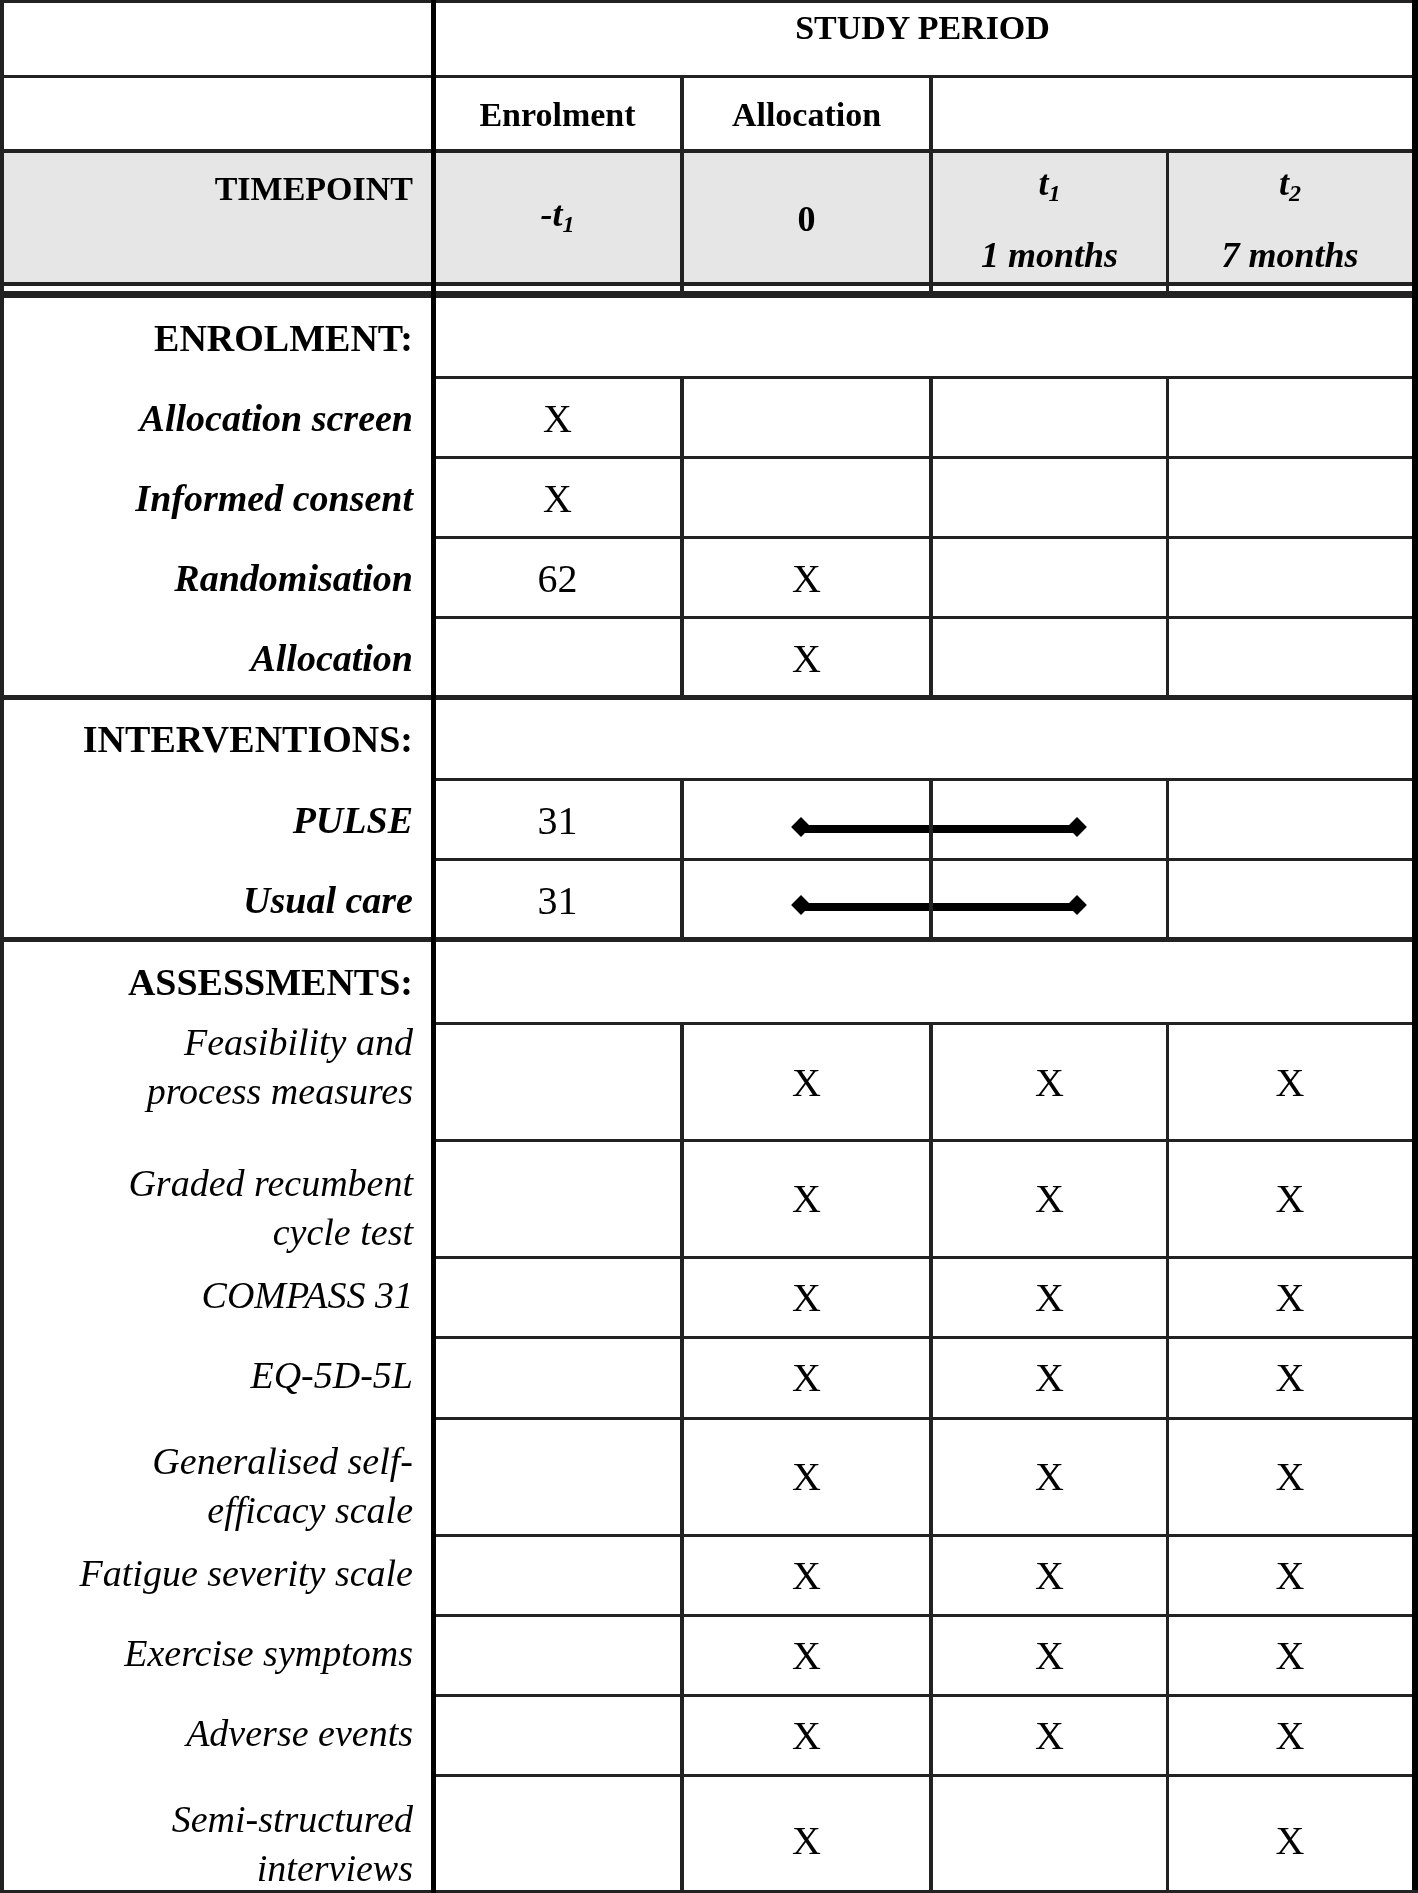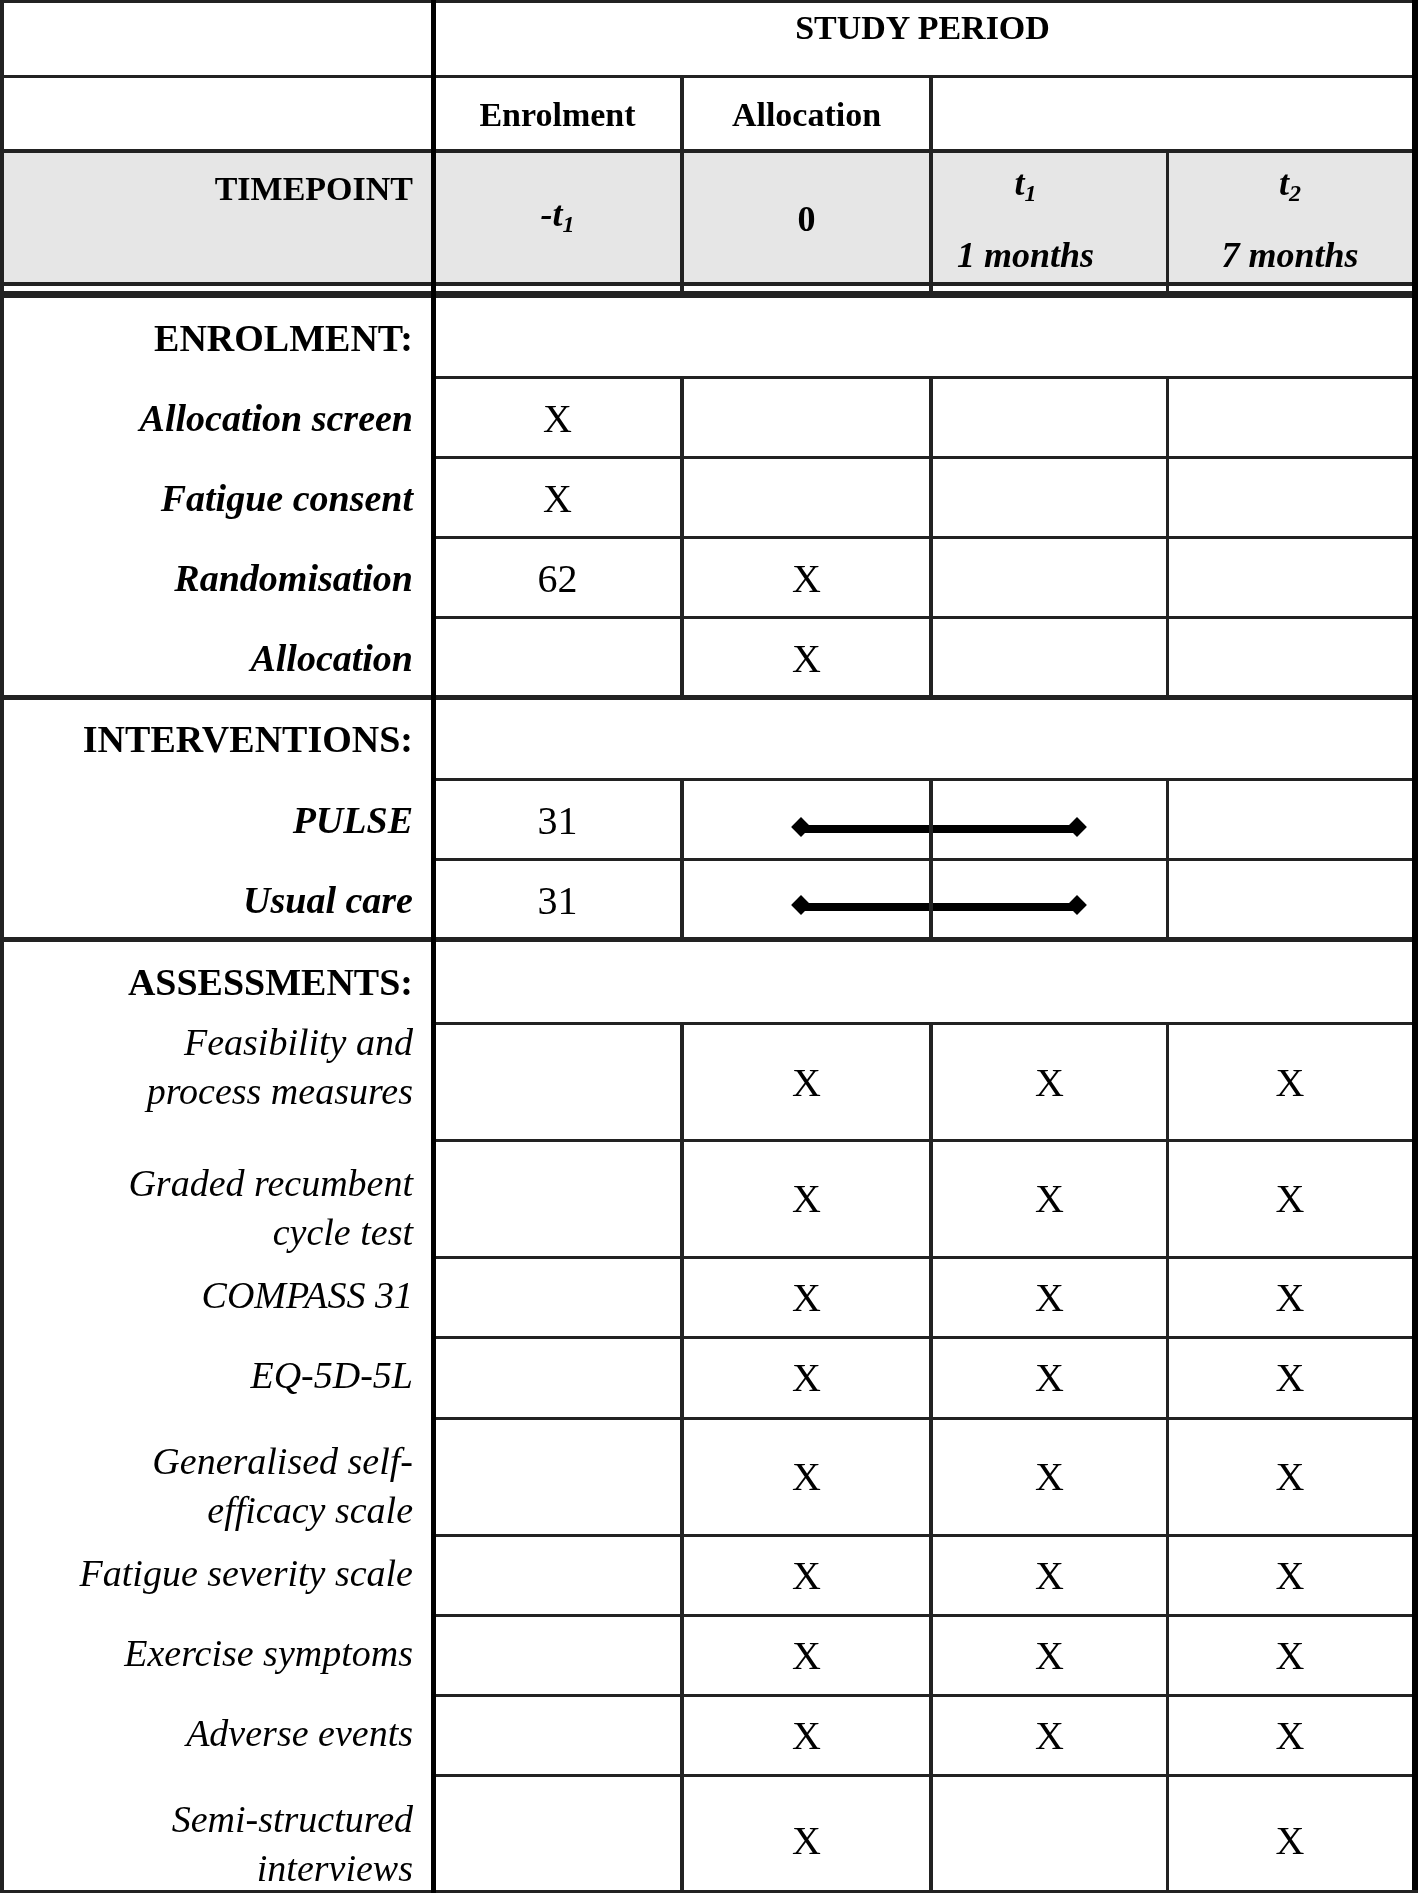--- a/index.html
+++ b/index.html
@@ -34,35 +34,35 @@
   <div class="cell hdr-b" style="left:682px; top:77px; width:249px; height:75px;">Allocation</div>
 
   <div class="cell gray" style="left:0; top:152px; width:1412px; height:133px;"></div>
   <div class="cell lbl hdr-b" style="left:0; top:152px; width:433px; height:133px; align-items:flex-start; padding-top:18px;">TIMEPOINT</div>
   <div class="cell tp" style="left:433px; top:152px; width:249px; height:133px;">
     <span><span>-t</span><sub>1</sub></span>
   </div>
   <div class="cell tp" style="left:682px; top:152px; width:249px; height:133px; font-style:normal;">
     <span>0</span>
   </div>
-  <div class="cell tp" style="left:907px; top:152px; width:237px; height:133px;">
+  <div class="cell tp" style="left:931px; top:152px; width:237px; height:133px;">
     <span><span>t</span><sub>1</sub></span>
     <span>1 months</span>
   </div>
   <div class="cell tp" style="left:1168px; top:152px; width:244px; height:133px;">
     <span><span>t</span><sub>2</sub></span>
     <span>7 months</span>
   </div>
 
   <div class="cell lbl sec" style="left:0; top:298px; width:433px; height:80px;">ENROLMENT:</div>
 
   <div class="cell lbl item-bi" style="left:0; top:378px; width:433px; height:80px;">Allocation screen</div>
   <div class="cell val" style="left:433px; top:378px; width:249px; height:80px;">X</div>
 
-  <div class="cell lbl item-bi" style="left:0; top:458px; width:433px; height:80px;">Fatigue consent</div>
+  <div class="cell lbl item-bi" style="left:0; top:458px; width:433px; height:80px;">Informed consent</div>
   <div class="cell val" style="left:433px; top:458px; width:249px; height:80px;">X</div>
 
   <div class="cell lbl item-bi" style="left:0; top:538px; width:433px; height:80px;">Randomisation</div>
   <div class="cell val" style="left:433px; top:538px; width:249px; height:80px;">62</div>
   <div class="cell val" style="left:682px; top:538px; width:249px; height:80px;">X</div>
 
   <div class="cell lbl item-bi" style="left:0; top:618px; width:433px; height:80px;">Allocation</div>
   <div class="cell val" style="left:682px; top:618px; width:249px; height:80px;">X</div>
 
   <div class="cell lbl sec" style="left:0; top:698px; width:433px; height:82px;">INTERVENTIONS:</div>

